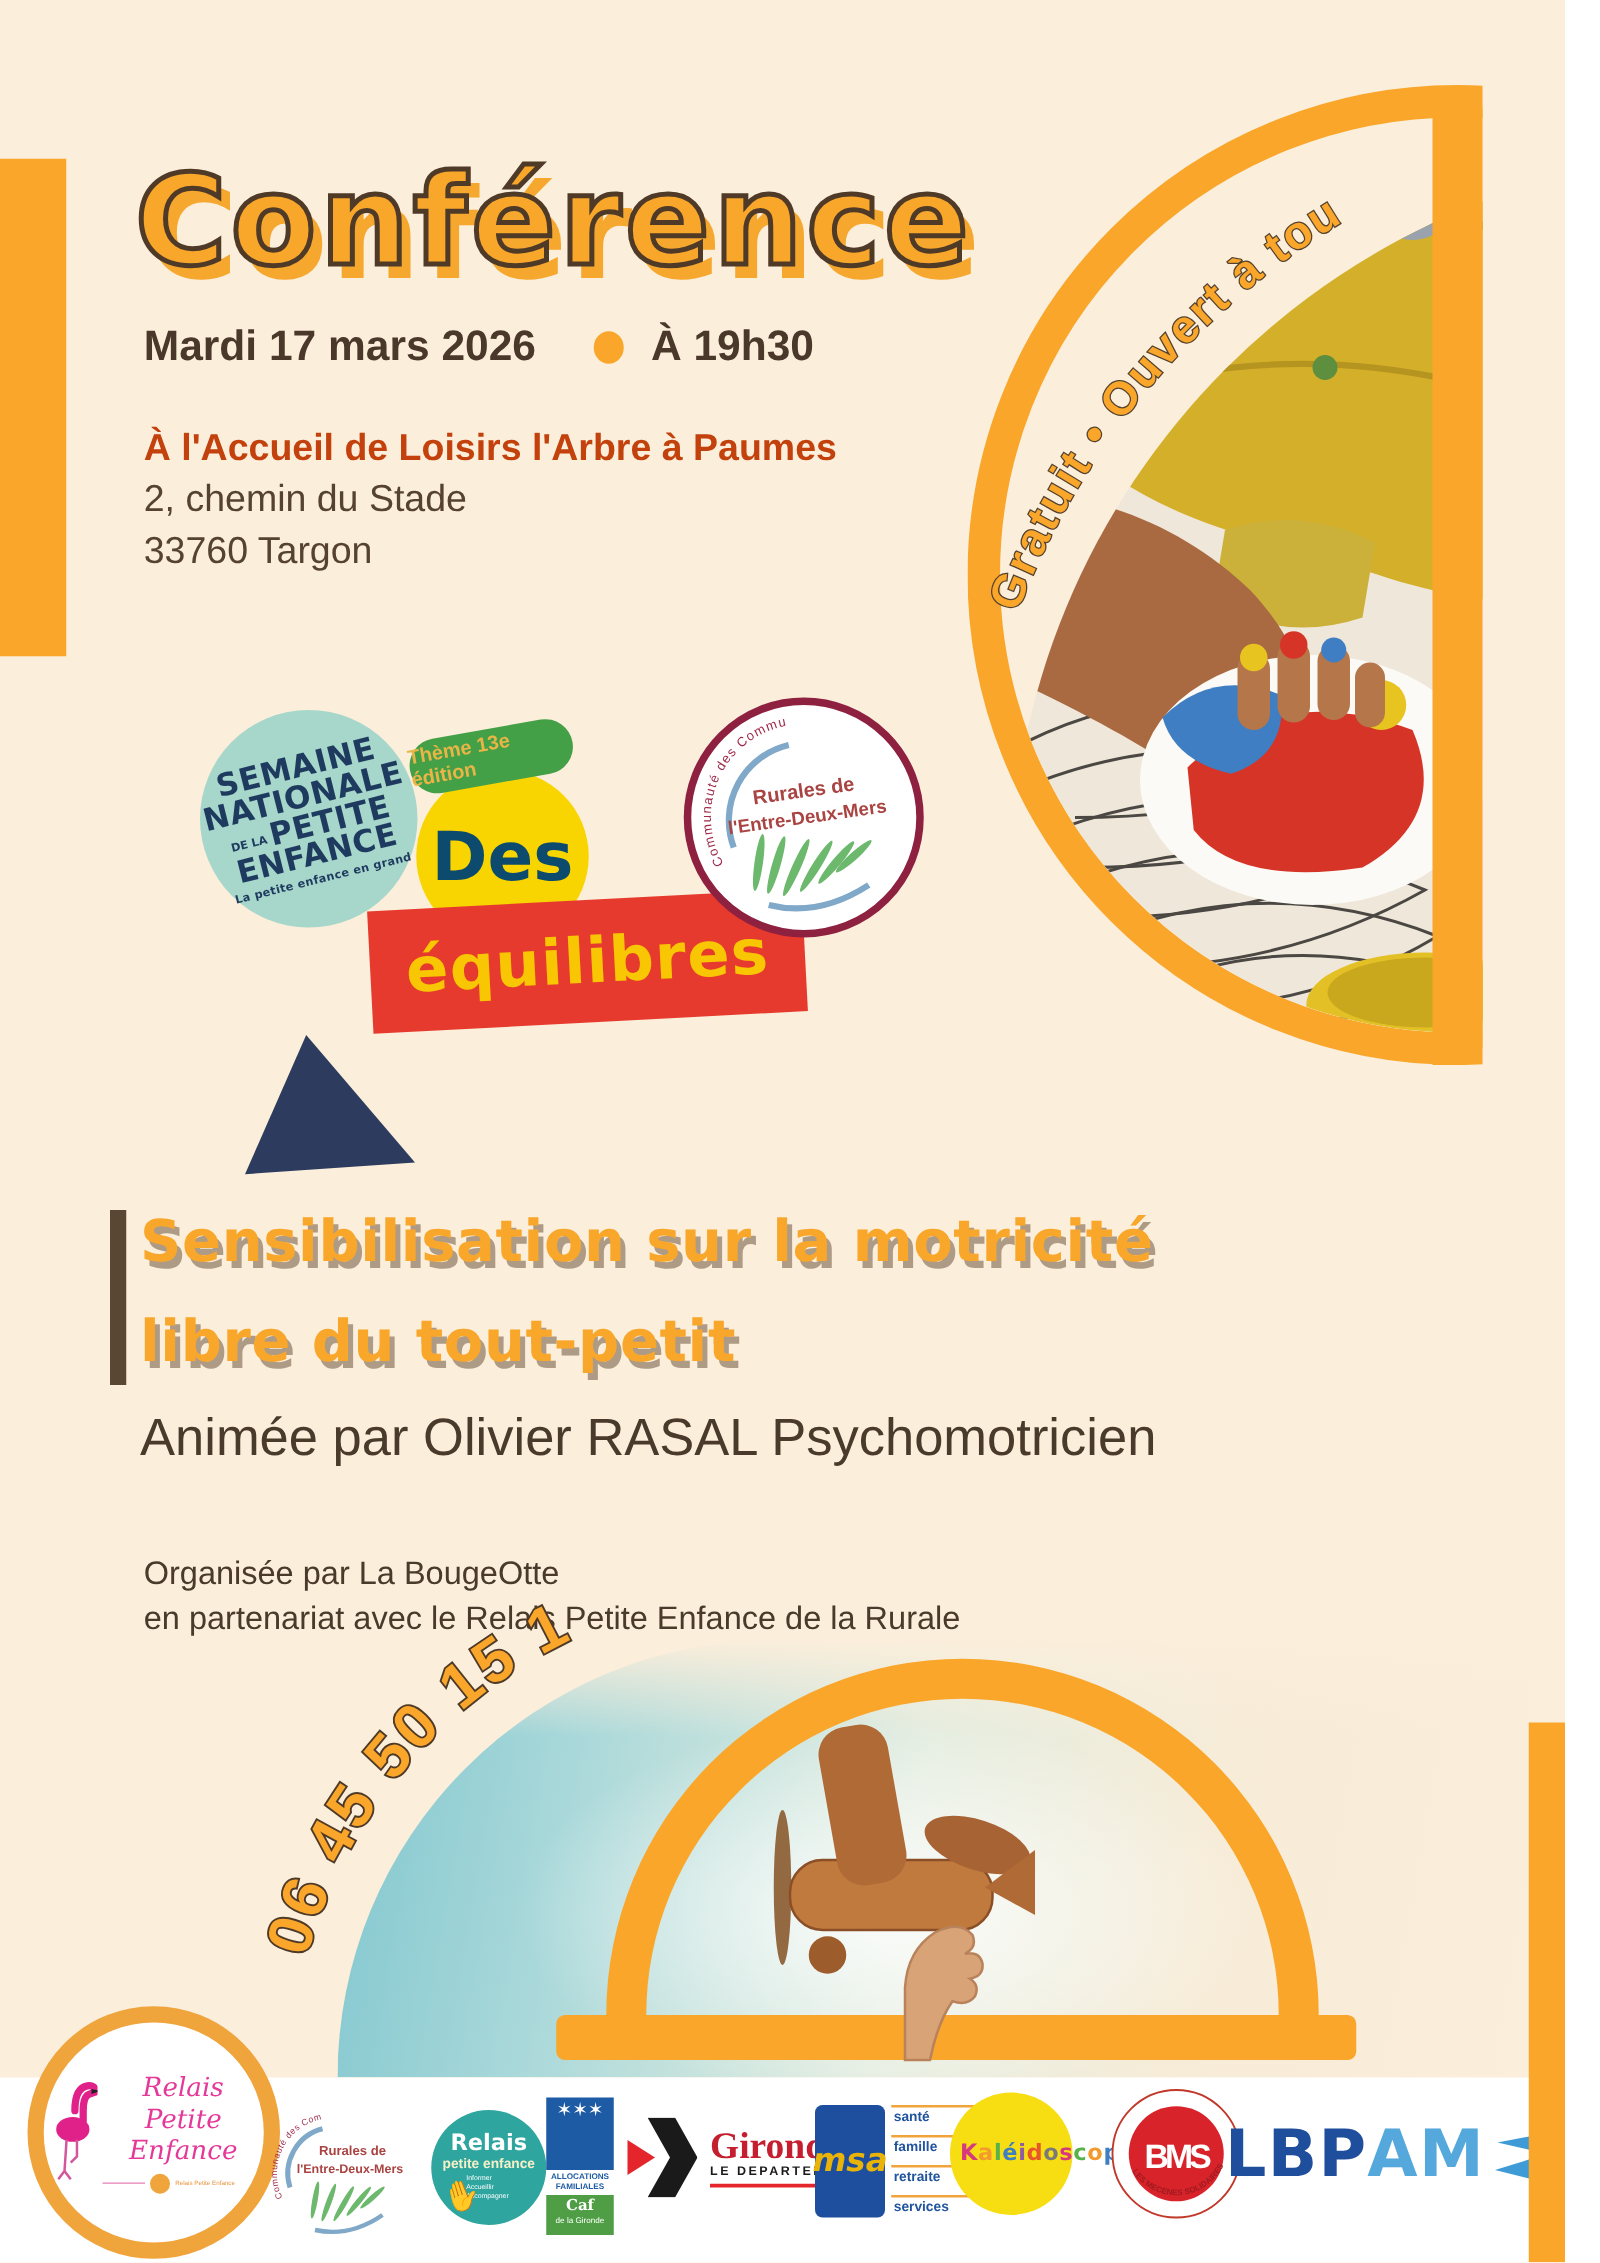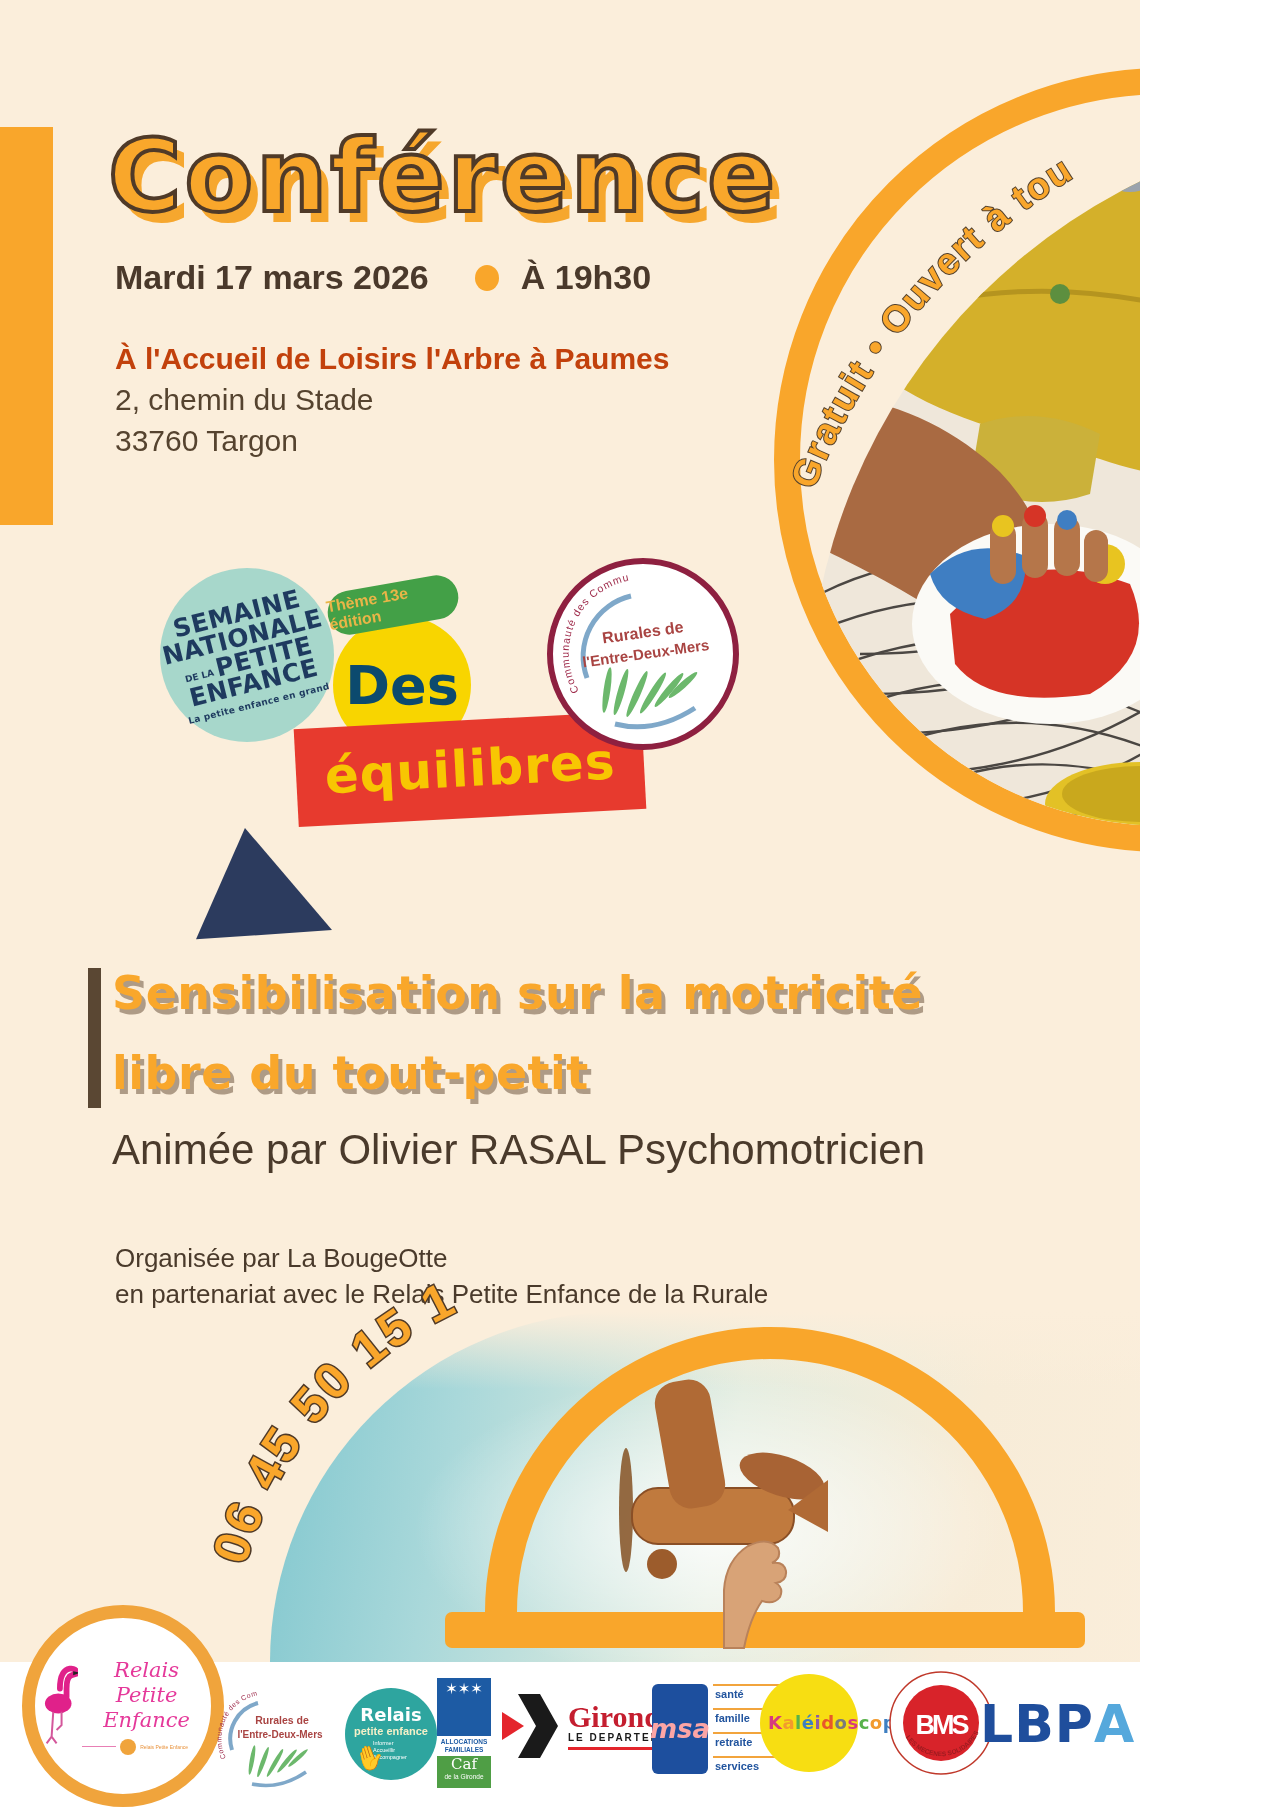--- a/index.html
+++ b/index.html
@@ -1,16 +1,16 @@
 <!DOCTYPE html>
 <html><head>
 <meta charset="utf-8">
 <style>
   html,body{margin:0;padding:0;background:#fff;}
-  .poster{position:relative;width:1140px;height:1810px;background:#FBEEDB;overflow:hidden;
+  .poster{position:relative;width:1252px;height:1810px;background:#FBEEDB;overflow:hidden;
           font-family:"Liberation Sans",sans-serif;}
   .abs{position:absolute;}
   
   .bar-left{left:0;top:127px;width:53px;height:398px;background:#F9A62B;}
   .bar-right{left:1223px;top:1378px;width:57px;height:432px;background:#F9A62B;z-index:40;}
   .bottom-band{left:0;top:1662px;width:1280px;height:148px;background:#ffffff;z-index:20;}
   
   .title{left:108px;top:118px;font-family:"DejaVu Sans",sans-serif;font-weight:800;
          font-size:100px;letter-spacing:3px;color:#F9A72B;margin:0;
          -webkit-text-stroke:4px #4F3A28;text-shadow:9px 11px 0 #F6A72E;}
@@ -79,34 +79,34 @@
                 z-index:30;color:#fff;text-align:center;position:absolute;}
   .relais-badge .rb1{font-family:"DejaVu Sans",sans-serif;font-weight:800;font-size:18px;margin-top:16px;}
   .relais-badge .rb2{font-weight:700;font-size:11px;color:#F5F0C8;}
   .relais-badge .rb3{font-size:5.5px;line-height:7px;margin-top:3px;margin-left:28px;text-align:left;}
   .relais-hand{position:absolute;left:10px;bottom:8px;font-size:24px;color:#1F4E79;
                transform:rotate(-18deg);}
   .caf{left:437px;top:1678px;width:54px;height:112px;z-index:30;text-align:center;position:absolute;}
   .caf-blue{background:#1D5BA4;height:56px;color:#fff;font-size:15px;line-height:18px;padding-top:2px;}
   .caf-mid{color:#1D5BA4;font-size:6.5px;font-weight:700;line-height:8px;padding:2px 0;}
   .caf-green{background:#4F9E45;color:#fff;height:32px;}
-  .caf-green .c1{font-family:"DejaVu Serif",serif;font-weight:400;font-size:15px;line-height:17px;}
+  .caf-green .c1{font-family:"DejaVu Serif",serif;font-weight:700;font-size:12px;line-height:17px;}
   .caf-green .c2{font-size:6.5px;}
   .gironde{left:502px;top:1694px;z-index:30;display:flex;align-items:center;gap:8px;position:absolute;}
   .gir-glyph{position:relative;width:58px;height:64px;}
   .gir-red{position:absolute;left:0;top:18px;width:0;height:0;border-top:14px solid transparent;
            border-bottom:14px solid transparent;border-left:22px solid #E4252C;}
   .gir-black{position:absolute;left:16px;top:0;width:40px;height:64px;background:#1A1A1A;
              clip-path:polygon(0 0,55% 0,100% 50%,55% 100%,0 100%,45% 50%);}
   .gir-text{text-align:left;}
   .gir-name{font-family:"Liberation Serif",serif;font-weight:700;font-size:30px;color:#C41E2F;line-height:30px;}
   .gir-sub{font-size:10px;letter-spacing:2px;color:#1A1A1A;font-weight:700;}
   .gir-rule{width:118px;height:3px;background:#E4252C;margin-top:4px;}
   .msa{left:652px;top:1684px;z-index:30;display:flex;gap:5px;position:absolute;}
-  .msa-tile{width:56px;height:90px;background:#1D4F9E;border-radius:6px;color:#fca5a5;display:flex;
+  .msa-tile{width:56px;height:90px;background:#1D4F9E;border-radius:6px;color:#eab308;display:flex;
             align-items:center;justify-content:center;font-family:"DejaVu Sans",sans-serif;
             font-weight:800;font-style:italic;font-size:26px;}
   .msa-list{display:flex;flex-direction:column;justify-content:space-between;}
   .msa-list span{border-top:2px solid #F2A43C;color:#21549E;font-weight:700;font-size:11px;
                  padding:2px 0 2px 2px;width:66px;}
   .kal{left:760px;top:1674px;z-index:30;position:absolute;width:170px;height:100px;}
   .kal-circle{position:absolute;left:0;top:0;width:98px;height:98px;border-radius:50%;background:#F7DE12;}
   .kal-word{position:absolute;left:8px;top:38px;font-family:"DejaVu Sans",sans-serif;
             font-weight:700;font-size:18px;letter-spacing:.5px;}
   .bms{left:888px;top:1670px;z-index:30;position:absolute;}

